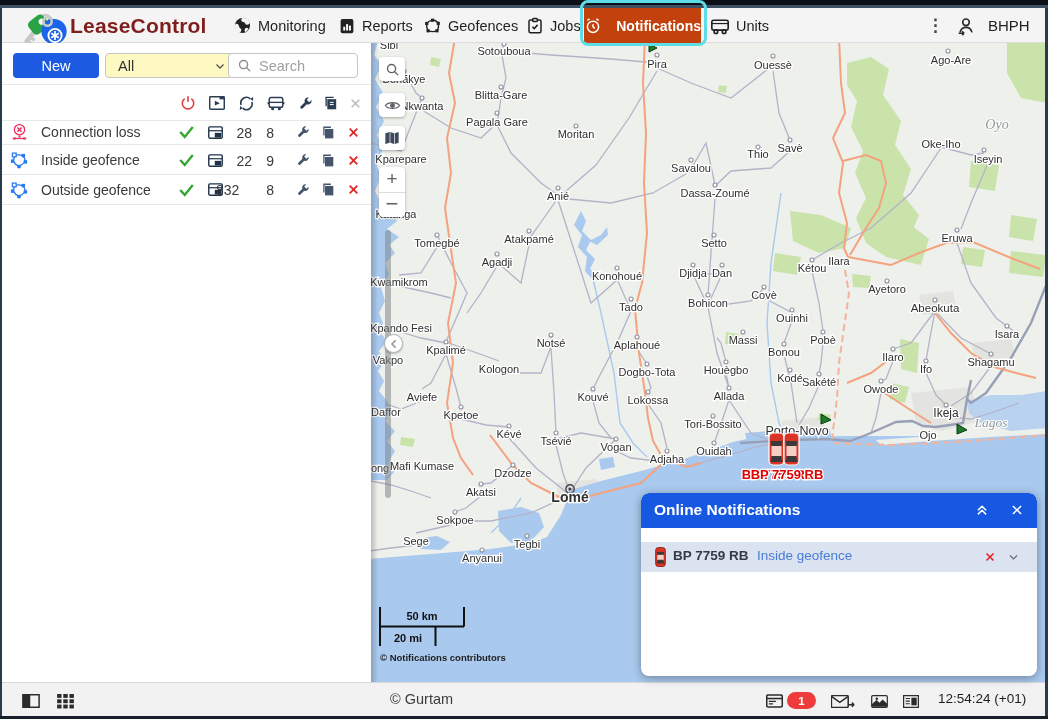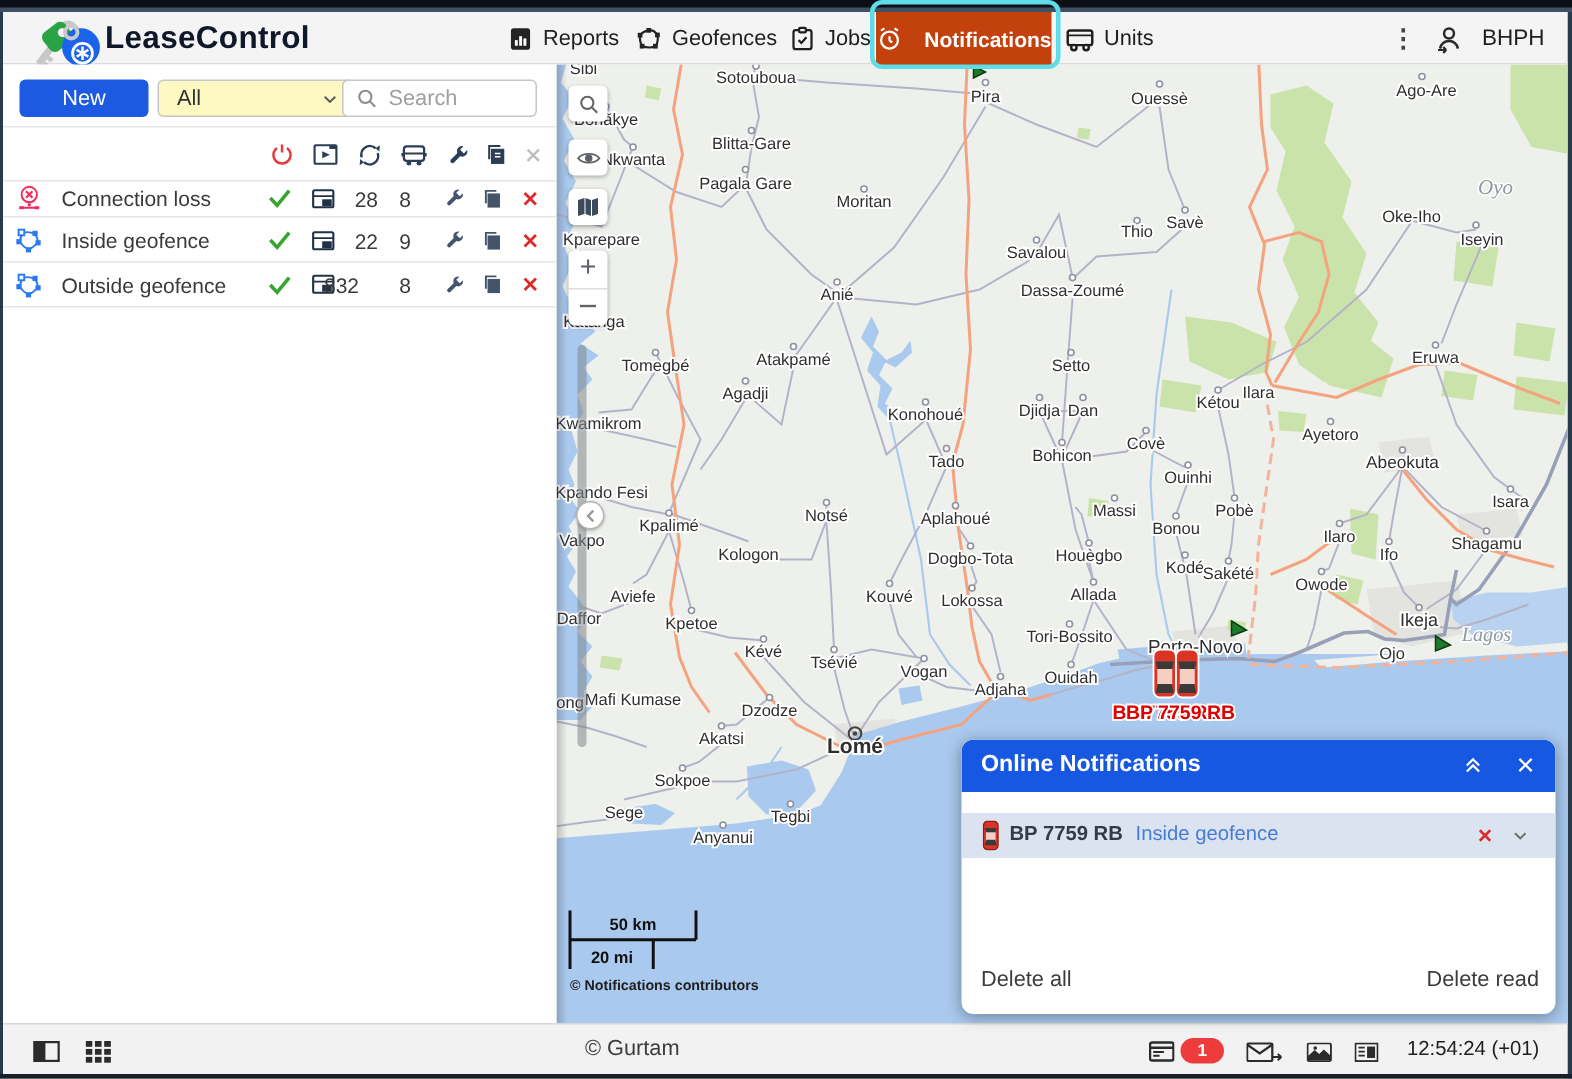--- a/index.html
+++ b/index.html
@@ -5,21 +5,21 @@
 html,body{width:1048px;height:719px;overflow:hidden;font-family:"Liberation Sans",sans-serif}
 body{background:#0c1016;position:relative}
 #bleft{position:absolute;left:0;top:8px;width:2px;height:711px;background:#2a3a4d}
 #bright{position:absolute;left:1045px;top:8px;width:3px;height:711px;background:#2a3a4d}
 #bbot{position:absolute;left:0;top:716px;width:1048px;height:3px;background:#161f2a}
 #topnavy{position:absolute;left:0;top:5px;width:1048px;height:3px;background:#3e5064}
 #app{position:absolute;left:2px;top:8px;width:1043px;height:708px;background:#fff;overflow:visible}
 
 #toolbar{position:absolute;left:0;top:0;width:1043px;height:35px;background:#f4f4f4;border-bottom:1px solid #dcdcdc}
 #logo{position:absolute;left:16px;top:0px}
-#brand{position:absolute;left:68px;top:6px;font-size:21px;font-weight:700;color:#0f172a;letter-spacing:0.2px}
+#brand{position:absolute;left:68px;top:6px;font-size:21px;font-weight:700;color:#7f1d1d;letter-spacing:0.2px}
 .navitem{position:absolute;top:0;height:35px;display:flex;align-items:center;font-size:14.5px;color:#1f1f1f}
 .navitem svg{margin-right:6px}
 #nav-outline{position:absolute;left:578px;top:-8px;width:127px;height:46px;border:3px solid #5edde9;border-radius:8px;z-index:6;pointer-events:none}
 #nav-notif{position:absolute;left:582px;top:-0.5px;width:117px;height:36px;background:#c2410c;display:flex;align-items:center;justify-content:space-between;color:#fff;font-size:14px;font-weight:700;z-index:5}
 #nav-notif svg{margin-right:6px}
 
 #lpanel{position:absolute;left:0;top:35px;width:369px;height:639px;background:#fff}
 #btn-new{position:absolute;left:11px;top:10px;width:86px;height:25px;background:#1d5ae2;border-radius:4px;color:#fff;font-size:14.5px;display:flex;align-items:center;justify-content:center}
 #sel-all{position:absolute;left:103px;top:10px;width:132px;height:25px;border:1px solid #c6c6c6;border-radius:4px;background:#fef9c3;font-size:14.5px;color:#333;display:flex;align-items:center;padding-left:12px}
 #search{position:absolute;left:226px;top:10px;width:130px;height:25px;border:1px solid #c6c6c6;border-radius:4px;background:#fff;font-size:14.5px;color:#9f9fa3;display:flex;align-items:center;padding-left:30px}
@@ -69,20 +69,29 @@
               <line x1="37" y1="27.5" x2="37" y2="23"></line>
               <line x1="37" y1="27.5" x2="40.9" y2="25.3"></line>
               <line x1="37" y1="27.5" x2="40.9" y2="29.8"></line>
               <line x1="37" y1="27.5" x2="37" y2="32"></line>
               <line x1="37" y1="27.5" x2="33.1" y2="29.8"></line>
               <line x1="37" y1="27.5" x2="33.1" y2="25.3"></line>
             </g>
           </g>
 </svg></div>
 <div id="brand">LeaseControl</div>
+<div class="navitem" style="left:231px">
+        <svg width="19" height="19" viewBox="0 0 24 24">
+          <circle cx="12" cy="12" r="9.5" fill="#232323"></circle>
+          <path d="M12 2.5 C9 5 10.5 7 13 7.5 C16 8 15 11 18 11 C20 11 21 9.5 21.2 8.5 A9.5 9.5 0 0 0 12 2.5 Z" fill="#f6f6f6"></path>
+          <path d="M3 10 C5 9.5 7.5 10.5 7.5 13 C7.5 15.5 10 15 10.5 17.5 C10.8 19.5 9 21 7.5 21.2 A9.5 9.5 0 0 1 3 10 Z" fill="#f6f6f6"></path>
+          <path d="M16.5 15 C14.5 15.5 14 18 15.5 20.5 A9.5 9.5 0 0 0 19.5 16.5 C18.5 15.2 17.5 14.8 16.5 15 Z" fill="#f6f6f6"></path>
+        </svg>
+        <span>Monitoring</span>
+      </div>
 <div class="navitem" style="left:336px">
         <svg width="18" height="18" viewBox="0 0 24 24">
           <rect x="3.5" y="2.5" width="17" height="19" rx="2.5" fill="#232323"></rect>
           <rect x="7" y="13" width="2.6" height="5" fill="#fff"></rect>
           <rect x="10.8" y="9.5" width="2.6" height="8.5" fill="#fff"></rect>
           <rect x="14.6" y="11.5" width="2.6" height="6.5" fill="#fff"></rect>
         </svg>
         <span>Reports</span>
       </div>
 <div class="navitem" style="left:421px">
@@ -666,24 +675,20 @@
         </svg>
 <div style="position:absolute;left:32px;top:6px;font-size:13.5px;font-weight:700;color:#323b46">BP 7759 RB</div>
 <div style="position:absolute;left:116px;top:6px;font-size:13.5px;color:#477cd6">Inside geofence</div>
 <svg style="position:absolute;left:343px;top:9px" width="12" height="12" viewBox="0 0 24 24" fill="none" stroke="#e02a2a" stroke-width="3.4">
           <path d="M5 5 L19 19 M19 5 L5 19"></path>
         </svg>
 <svg style="position:absolute;left:366px;top:9px" width="13" height="12" viewBox="0 0 24 24" fill="none" stroke="#6a6a6a" stroke-width="2.4">
           <path d="M5 9 L12 16 L19 9"></path>
         </svg>
 </div>
-<div id="nlinks">
-        <div style="position:absolute;left:13px;top:12px">Delete all</div>
-        <div style="position:absolute;right:11px;top:12px">Delete read</div>
-      </div>
 </div>
 <div id="bbar">
 <svg style="position:absolute;left:20px;top:11px" width="18" height="14" viewBox="0 0 24 19">
         <rect x="1" y="1" width="22" height="17" fill="none" stroke="#2b2b2b" stroke-width="2"></rect>
         <rect x="1" y="1" width="10" height="17" fill="#2b2b2b"></rect>
       </svg>
 <svg style="position:absolute;left:55px;top:11px" width="17" height="15" viewBox="0 0 19 17">
         <rect x="0" y="0" width="5" height="4.4" fill="#2b2b2b"></rect>
         <rect x="7" y="0" width="5" height="4.4" fill="#2b2b2b"></rect>
         <rect x="14" y="0" width="5" height="4.4" fill="#2b2b2b"></rect>

